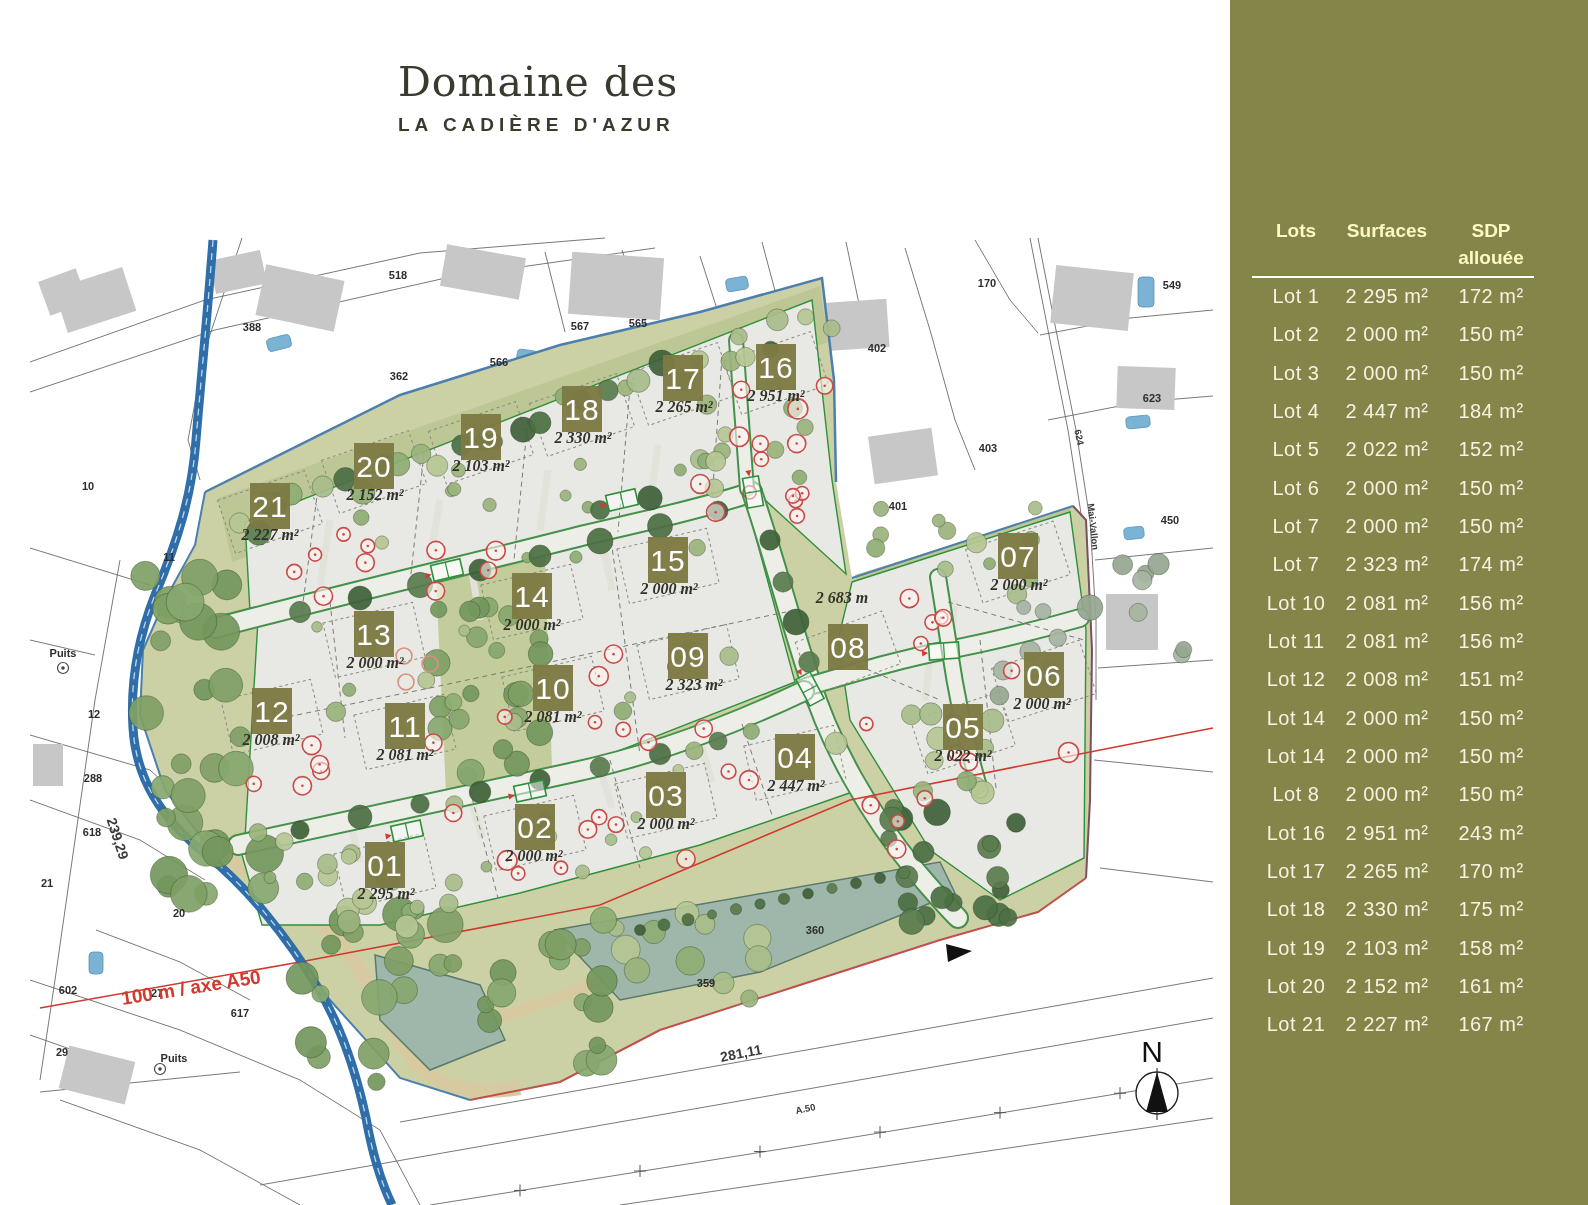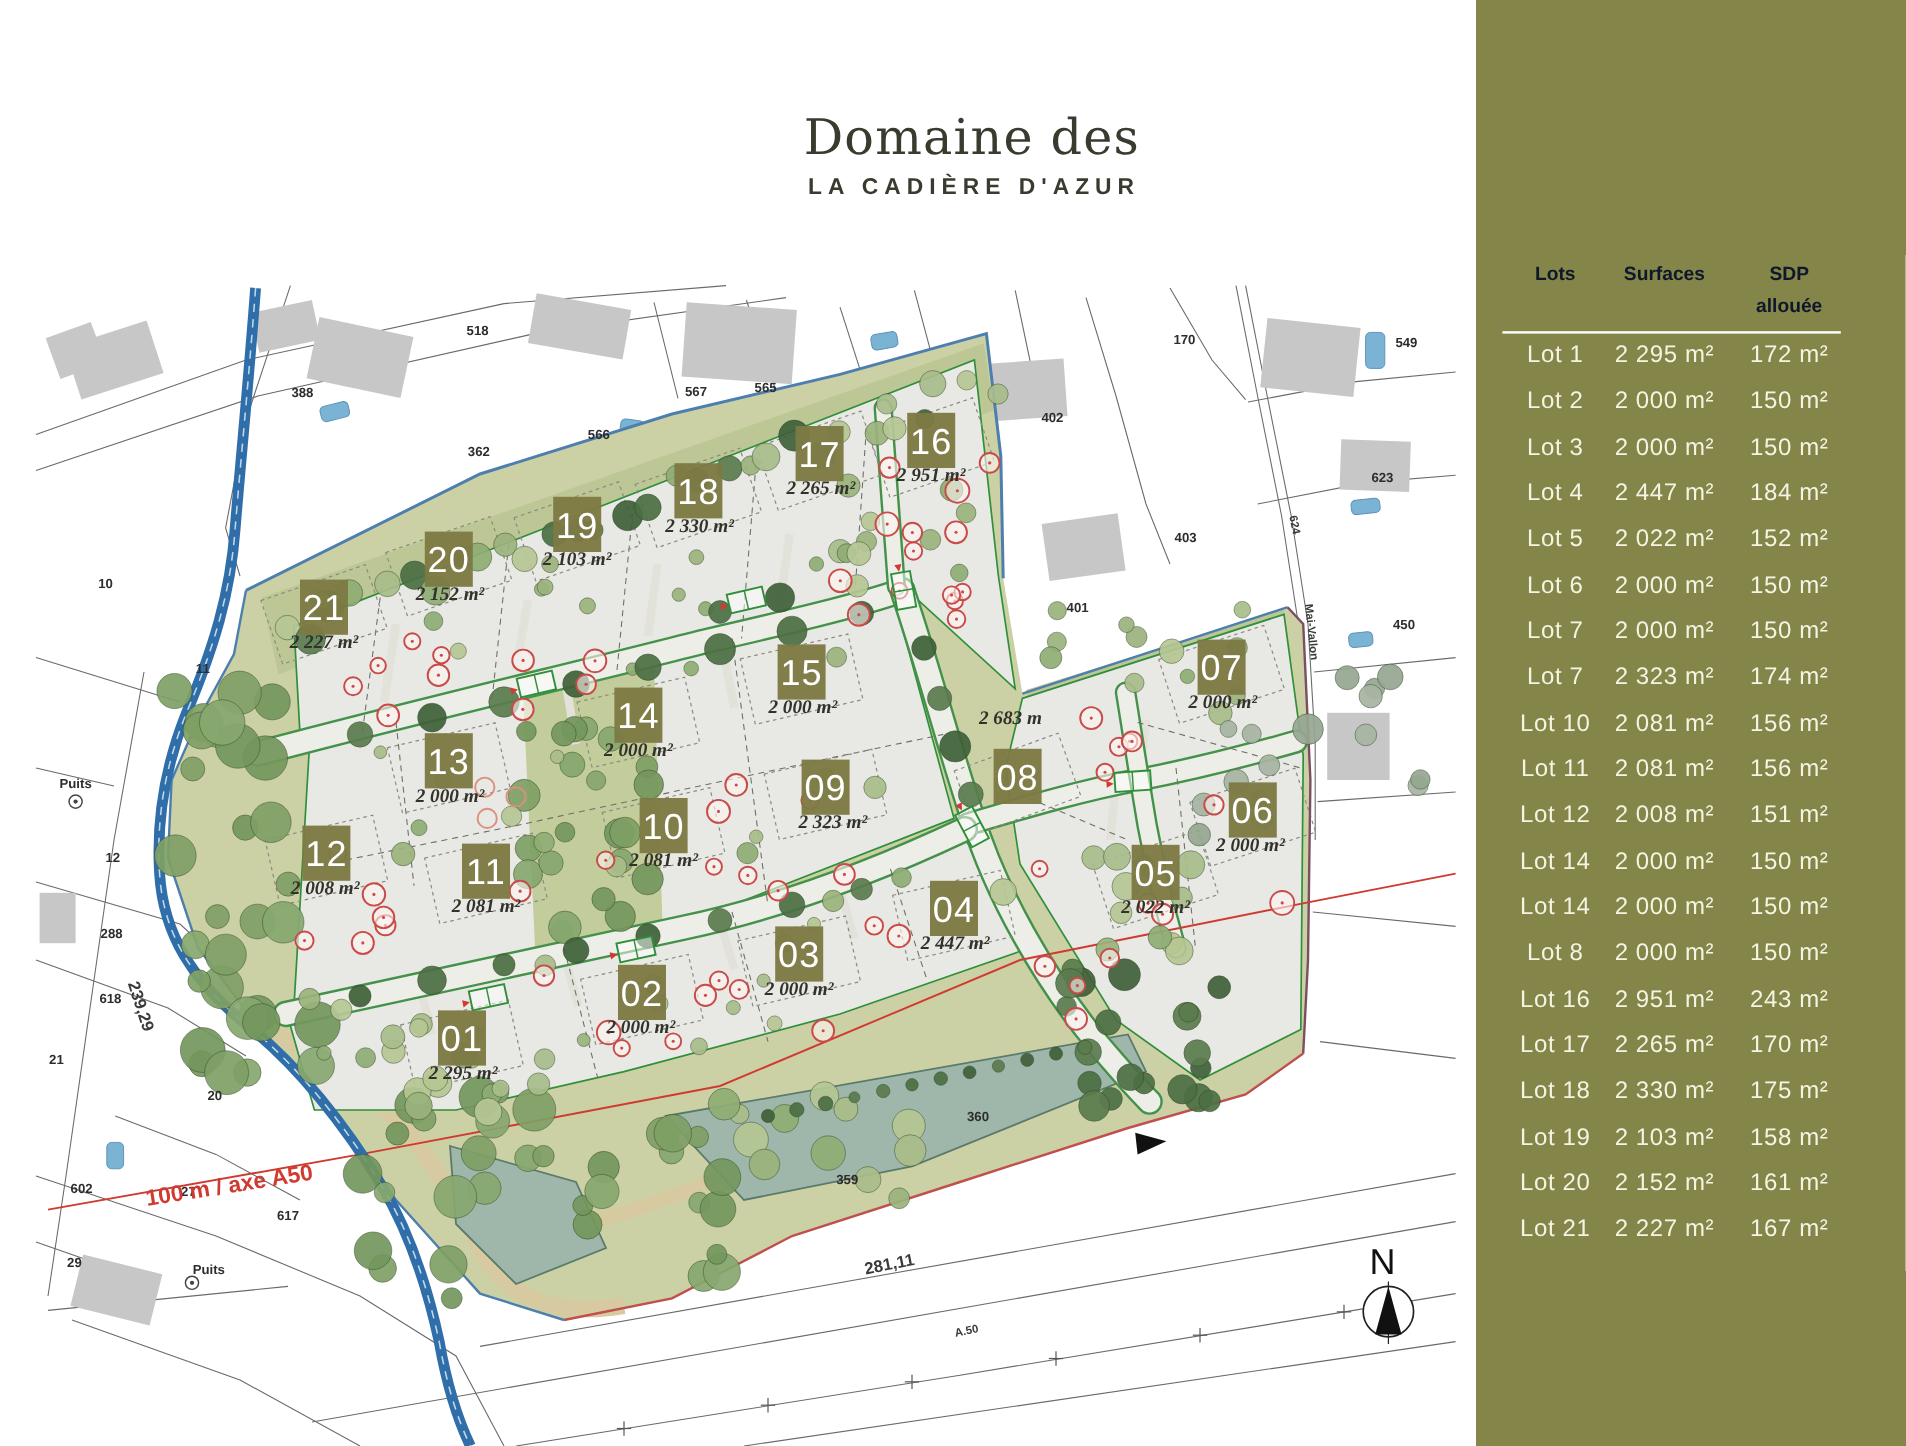--- a/index.html
+++ b/index.html
@@ -1,26 +1,26 @@
 <!DOCTYPE html>
 <html><head>
 <meta charset="utf-8">
 <style>
   html,body{margin:0;padding:0;background:#fff;}
   body{width:1588px;height:1205px;position:relative;overflow:hidden;font-family:"Liberation Sans",sans-serif;}
-  .title{position:absolute;left:380px;top:58px;width:570px;text-align:right;z-index:5;margin-top:32px;}
+  .title{position:absolute;left:398px;top:58px;width:570px;text-align:left;z-index:5;}
   .t1{font-family:"DejaVu Serif",serif;font-size:41px;color:#3b3a2f;letter-spacing:1px;}
   .t2{font-family:"DejaVu Serif",serif;font-size:82px;line-height:.95;color:#8b8c52;letter-spacing:2px;margin-top:-6px;}
   .t3{font-family:Liberation Sans, sans-serif;font-size:19px;font-weight:700;color:#3b3a2f;letter-spacing:5px;margin-top:8px;}
   #map{position:absolute;left:0;top:0;}
   .sidebar{position:absolute;left:1230px;top:0;width:358px;height:1205px;background:#838549;}
   .c-lot{left:0;width:132px;}
   .c-surf{left:86px;width:142px;}
   .c-sdp{left:190px;width:142px;}
-  .th{position:absolute;top:220px;font-size:16px;font-weight:700;color:#0f172a;text-align:center;}
+  .th{position:absolute;top:220px;font-size:19px;font-weight:700;color:#fef9c3;text-align:center;}
   .th2{top:247px;}
   .hr{position:absolute;top:276px;left:22px;width:282px;height:2px;background:#fff;}
   #rows{position:absolute;top:277px;left:0;width:323px;}
   .row{position:relative;height:38.33px;}
   .cell{position:absolute;top:0;line-height:38.33px;text-align:center;font-size:20px;color:#f6f3e2;letter-spacing:.5px;}
   
   #map text{text-anchor:middle;}
   .bnum{font:300 30px "Liberation Sans",sans-serif;fill:#fff;letter-spacing:1px;}
   .barea{font:italic 700 16px "Liberation Serif",serif;fill:#33322a;}
   .lp{font:700 11px "Liberation Sans",sans-serif;fill:#2d2d2d;}

